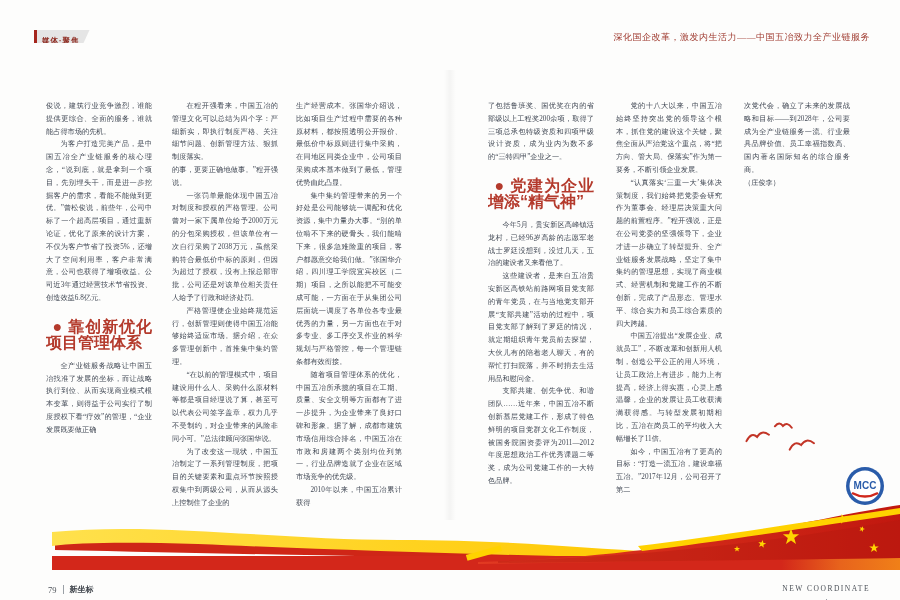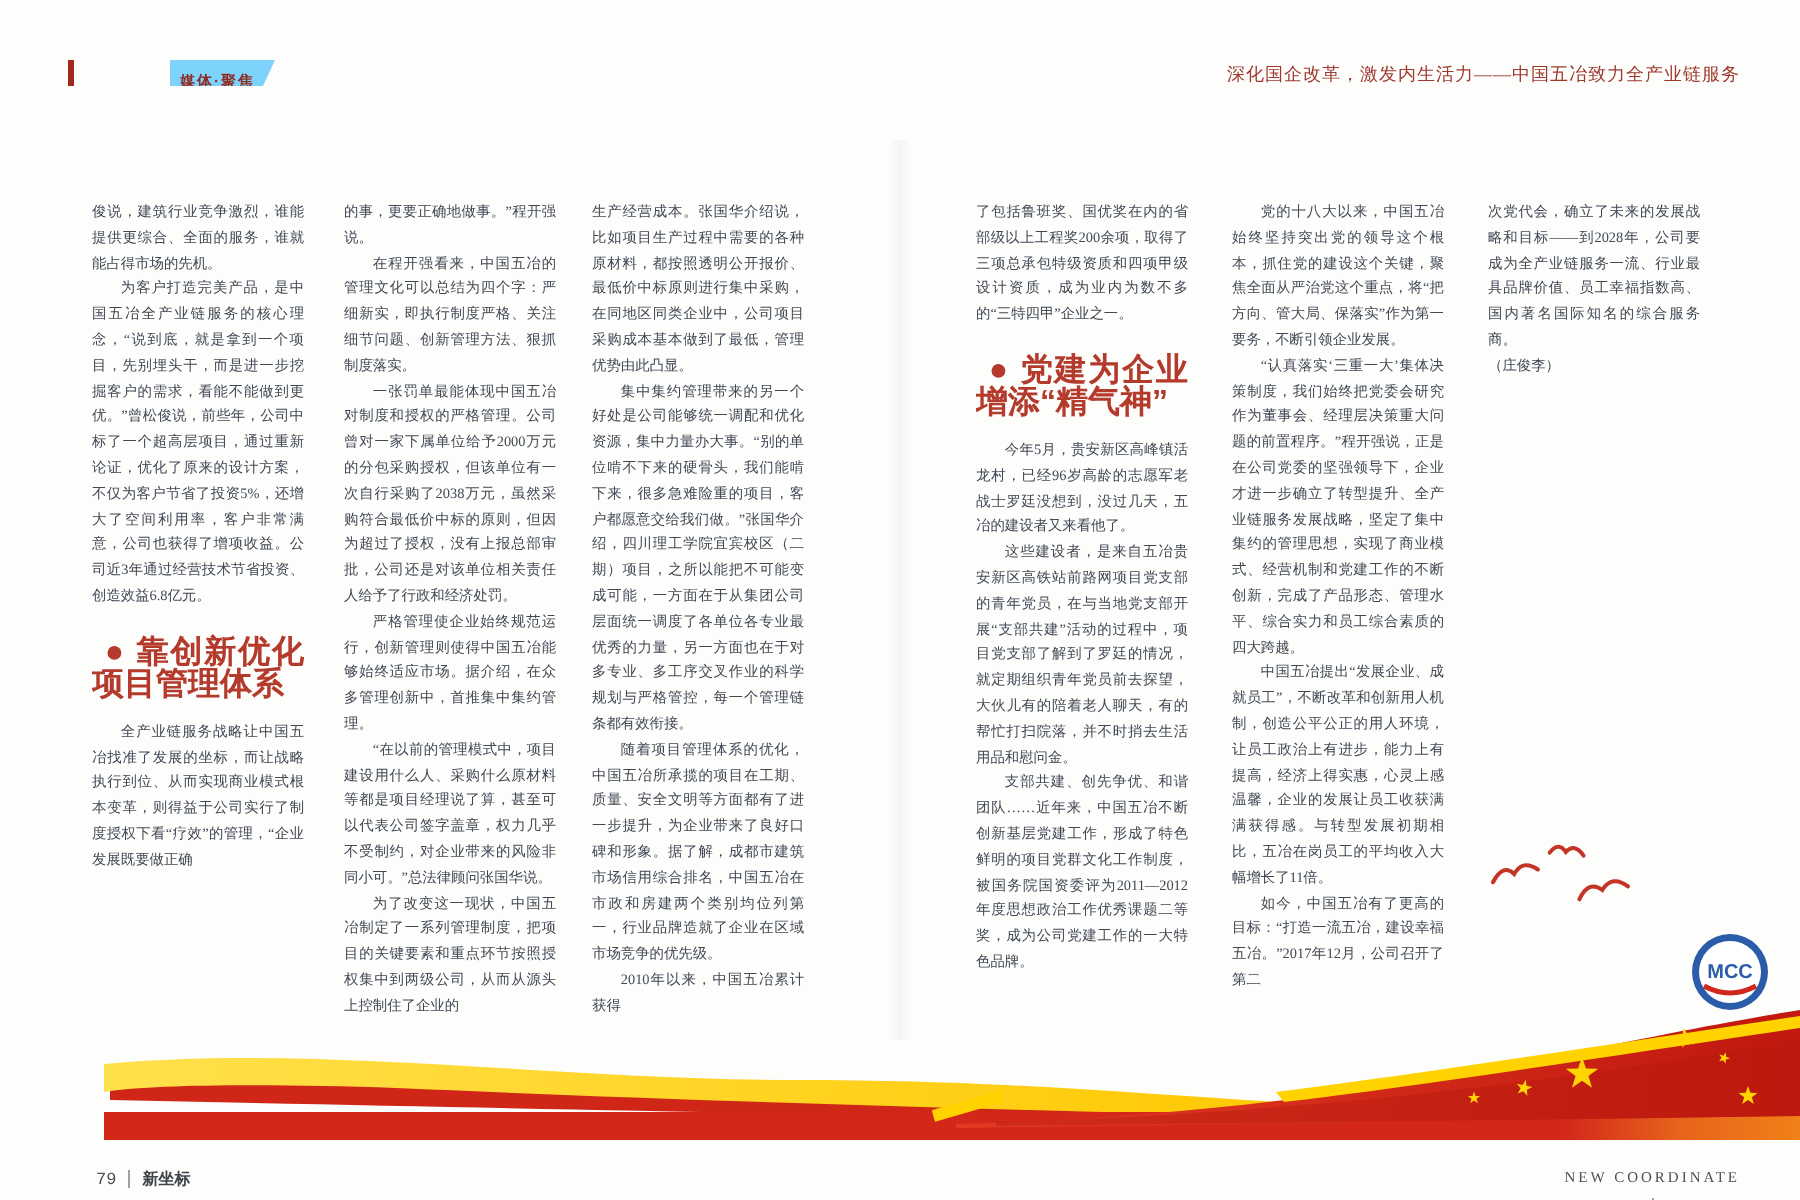--- a/index.html
+++ b/index.html
@@ -6,24 +6,23 @@
   body{
     width:900px;height:600px;position:relative;overflow:hidden;
     background:#fdfdfc;
     font-family:"Liberation Serif","DejaVu Serif",serif;
   }
   .spread{position:absolute;inset:0;}
   
   .tag{position:absolute;left:34px;top:30px;display:flex;height:13px;}
   .tag-bar{width:3px;background:#a5261d;}
   .tag-text{
-    background:#7dd3fc;color:#8e2c22;font-family:"Liberation Sans","DejaVu Sans",sans-serif;
+    background:#e5e5e5;color:#8e2c22;font-family:"Liberation Sans","DejaVu Sans",sans-serif;
     font-weight:bold;font-size:7.5px;line-height:13px;padding:4px 10px 0 5px;letter-spacing:1px;
     clip-path:polygon(0 0,100% 0,calc(100% - 6px) 100%,0 100%);
-    margin-left:48px;
   }
   
   .running-title{
     position:absolute;top:31px;right:30px;font-size:9px;color:#9e382d;letter-spacing:.5px;
   }
   
   .col{
     position:absolute;top:100px;width:106px;height:426px;overflow:hidden;
     font-size:7.2px;line-height:12.8px;color:#414854;text-align:justify;
   }
@@ -37,21 +36,21 @@
   .gutter{
     position:absolute;left:444px;top:70px;width:12px;height:450px;
     background:linear-gradient(90deg,rgba(0,0,0,0) 0%,rgba(0,0,0,.035) 50%,rgba(0,0,0,0) 100%);
   }
   
   .wave{position:absolute;left:38px;top:498px;width:862px;height:80px;}
   .birds{position:absolute;left:742px;top:416px;width:78px;height:42px;}
   .mcc{position:absolute;left:845px;top:466px;width:40px;height:40px;}
   
   .footer{position:absolute;top:584px;font-size:8px;color:#5a5f66;display:flex;align-items:center;gap:6px;}
-  .footer-left{left:48px;font-family:Liberation Mono, monospace;}
+  .footer-left{left:48px;}
   .footer-right{right:30px;flex-direction:column;}
   .fdiv{display:inline-block;width:1px;height:9px;background:#9aa0a6;}
   .fnum{font-size:8.5px;color:#4c5158;}
   .flabel-cn{font-weight:bold;color:#3f444b;}
   .flabel-en{letter-spacing:1.5px;font-size:7.5px;color:#4c5158;}
 </style>
 </head>
 <body>
 
 <div class="spread">
@@ -65,22 +64,22 @@
 
   <div class="gutter"></div>
 
   <div class="col" style="left:46px">
       <p class="para">俊说，建筑行业竞争激烈，谁能提供更综合、全面的服务，谁就能占得市场的先机。</p>
       <p class="para indent">为客户打造完美产品，是中国五冶全产业链服务的核心理念，“说到底，就是拿到一个项目，先别埋头干，而是进一步挖掘客户的需求，看能不能做到更优。”曾松俊说，前些年，公司中标了一个超高层项目，通过重新论证，优化了原来的设计方案，不仅为客户节省了投资5%，还增大了空间利用率，客户非常满意，公司也获得了增项收益。公司近3年通过经营技术节省投资、创造效益6.8亿元。</p>
       <h3 class="col-heading">●  靠创新优化项目管理体系</h3>
       <p class="para indent">全产业链服务战略让中国五冶找准了发展的坐标，而让战略执行到位、从而实现商业模式根本变革，则得益于公司实行了制度授权下看“疗效”的管理，“企业发展既要做正确</p>
     </div>
   <div class="col" style="left:172px">
+      <p class="para indent">在程开强看来，中国五冶的管理文化可以总结为四个字：严细新实，即执行制度严格、关注细节问题、创新管理方法、狠抓制度落实。</p>
       <p class="para">的事，更要正确地做事。”程开强说。</p>
-      <p class="para indent">在程开强看来，中国五冶的管理文化可以总结为四个字：严细新实，即执行制度严格、关注细节问题、创新管理方法、狠抓制度落实。</p>
       <p class="para indent">一张罚单最能体现中国五冶对制度和授权的严格管理。公司曾对一家下属单位给予2000万元的分包采购授权，但该单位有一次自行采购了2038万元，虽然采购符合最低价中标的原则，但因为超过了授权，没有上报总部审批，公司还是对该单位相关责任人给予了行政和经济处罚。</p>
       <p class="para indent">严格管理使企业始终规范运行，创新管理则使得中国五冶能够始终适应市场。据介绍，在众多管理创新中，首推集中集约管理。</p>
       <p class="para indent">“在以前的管理模式中，项目建设用什么人、采购什么原材料等都是项目经理说了算，甚至可以代表公司签字盖章，权力几乎不受制约，对企业带来的风险非同小可。”总法律顾问张国华说。</p>
       <p class="para indent">为了改变这一现状，中国五冶制定了一系列管理制度，把项目的关键要素和重点环节按照授权集中到两级公司，从而从源头上控制住了企业的</p>
     </div>
   <div class="col" style="left:296px">
       <p class="para">生产经营成本。张国华介绍说，比如项目生产过程中需要的各种原材料，都按照透明公开报价、最低价中标原则进行集中采购，在同地区同类企业中，公司项目采购成本基本做到了最低，管理优势由此凸显。</p>
       <p class="para indent">集中集约管理带来的另一个好处是公司能够统一调配和优化资源，集中力量办大事。“别的单位啃不下来的硬骨头，我们能啃下来，很多急难险重的项目，客户都愿意交给我们做。”张国华介绍，四川理工学院宜宾校区（二期）项目，之所以能把不可能变成可能，一方面在于从集团公司层面统一调度了各单位各专业最优秀的力量，另一方面也在于对多专业、多工序交叉作业的科学规划与严格管控，每一个管理链条都有效衔接。</p>
       <p class="para indent">随着项目管理体系的优化，中国五冶所承揽的项目在工期、质量、安全文明等方面都有了进一步提升，为企业带来了良好口碑和形象。据了解，成都市建筑市场信用综合排名，中国五冶在市政和房建两个类别均位列第一，行业品牌造就了企业在区域市场竞争的优先级。</p>
       <p class="para indent">2010年以来，中国五冶累计获得</p>

